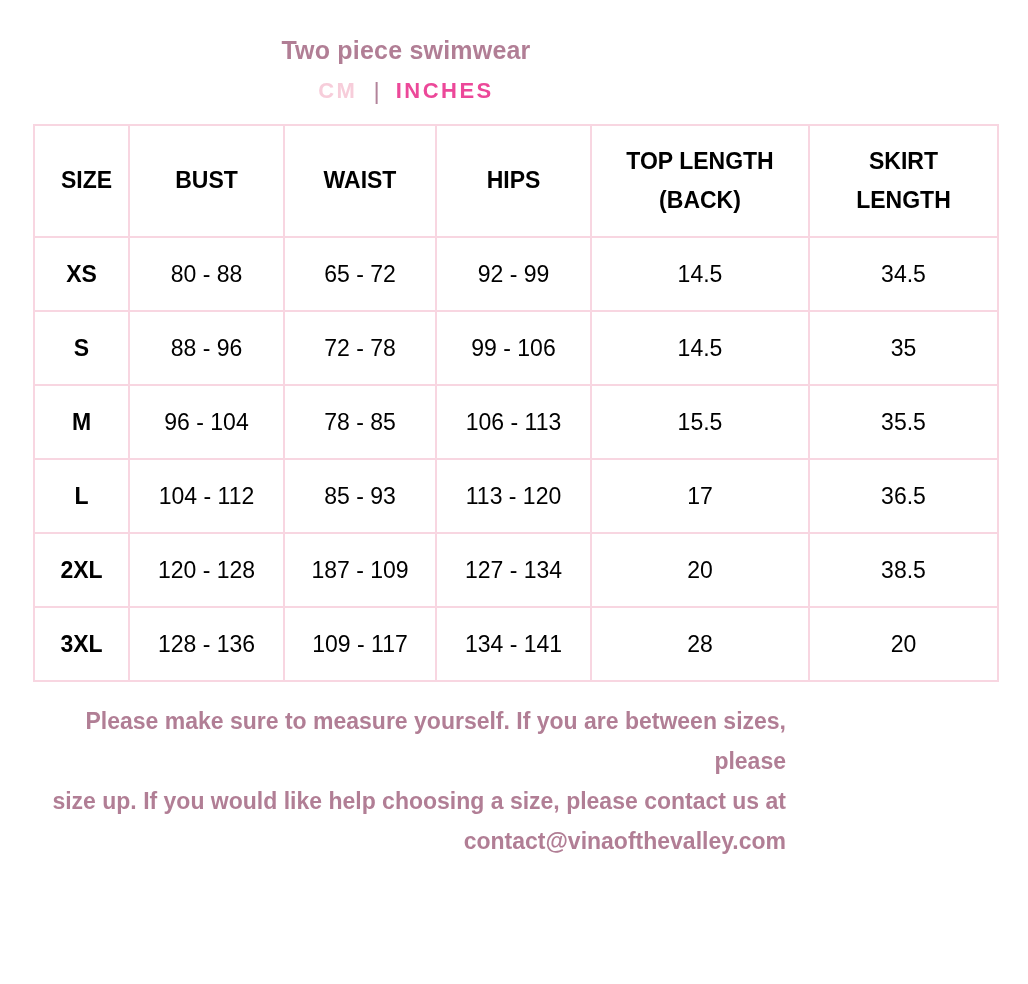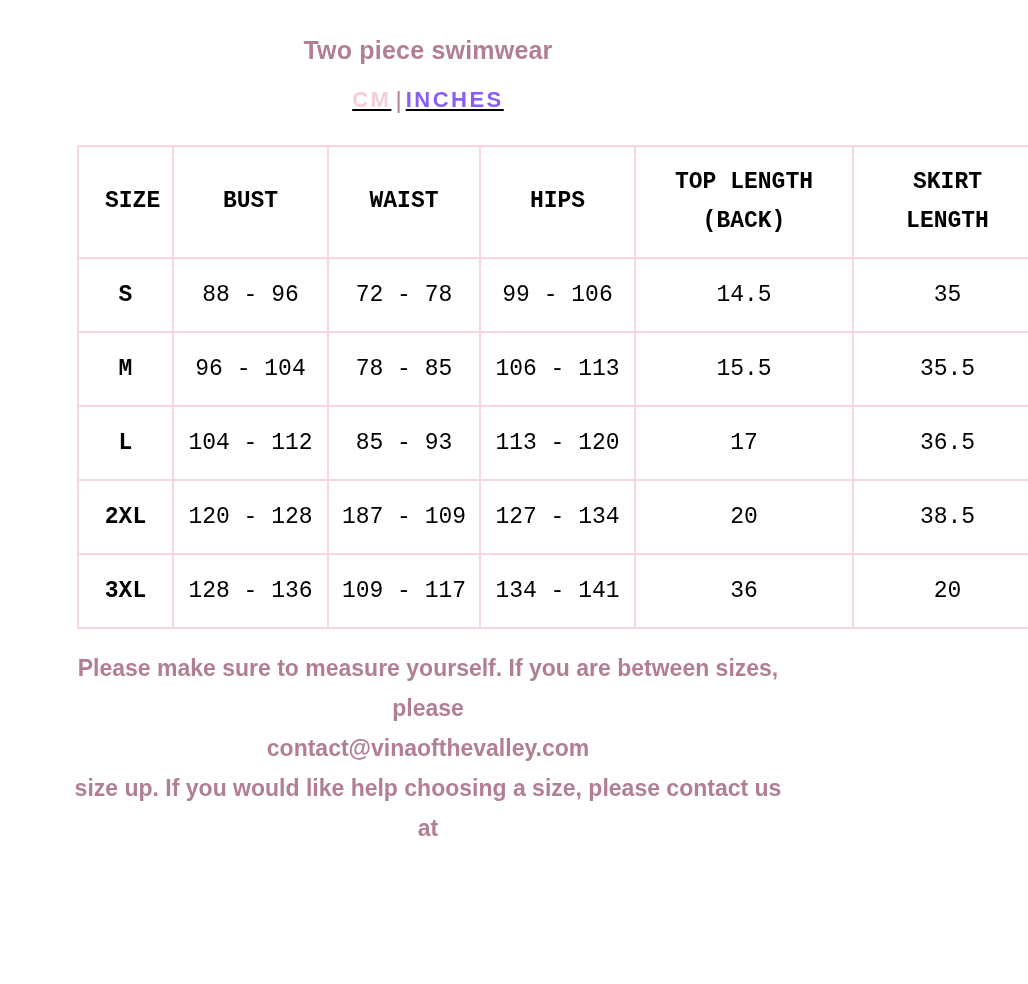--- a/index.html
+++ b/index.html
@@ -4,51 +4,49 @@
 <style>
   * { margin: 0; padding: 0; box-sizing: border-box; }
   html, body { background: #ffffff; }
   body {
     width: 1028px;
     height: 984px;
     font-family: "Liberation Sans", sans-serif;
     color: #000000;
     overflow: hidden;
   }
-  .page { width: 812px; height: 984px; padding-top: 36px; padding-left: 44px; }
+  .page { width: 812px; height: 984px; padding-top: 36px; }
 
   .chart-title {
     text-align: center;
     font-size: 25px;
     font-weight: bold;
     color: #b17e95;
     letter-spacing: 0.2px;
   }
 
   .unit-toggle {
-    margin-top: 21px;
+    margin-top: 12px;
     display: flex;
     justify-content: center;
     align-items: center;
-    gap: 4px;
+    gap: 16px;
     font-size: 22px;
     font-weight: bold;
     letter-spacing: 2.5px;
-    text-decoration: underline;
   }
   .unit-cm { color: #f7cdda; cursor: pointer; }
   .unit-divider { color: #b2839a; font-weight: normal; font-size: 24px; letter-spacing: 0; }
-  .unit-inches { color: #8b5cf6; cursor: pointer; }
+  .unit-inches { color: #ec4899; cursor: pointer; }
 
   table.size-chart {
-    margin: 31px 0 0 33px;
+    margin: 19px 0 0 33px;
     width: 964px;
     border-collapse: collapse;
     table-layout: fixed;
-    font-family: Liberation Mono, monospace;
   }
   table.size-chart col.c-size  { width: 95px; }
   table.size-chart col.c-bust  { width: 155px; }
   table.size-chart col.c-waist { width: 152px; }
   table.size-chart col.c-hips  { width: 155px; }
   table.size-chart col.c-top   { width: 218px; }
   table.size-chart col.c-skirt { width: 189px; }
 
   table.size-chart th, table.size-chart td {
     border: 2px solid #f8d6e1;
@@ -62,21 +60,21 @@
     font-weight: bold;
     padding: 0 26px;
     line-height: 1.7;
   }
   table.size-chart tbody tr { height: 74px; }
   table.size-chart tbody th { font-weight: bold; }
   table.size-chart tbody td { font-weight: normal; }
 
   .footer-note {
     margin-top: 19px;
-    text-align: center;
+    text-align: right;
     font-size: 23px;
     font-weight: bold;
     color: #b17e95;
     line-height: 40px;
     padding: 0 26px;
   }
 </style>
 </head>
 <body>
 
@@ -104,20 +102,28 @@
         <th>SIZE</th>
         <th>BUST</th>
         <th>WAIST</th>
         <th>HIPS</th>
         <th>TOP LENGTH (BACK)</th>
         <th>SKIRT LENGTH</th>
       </tr>
     </thead>
     <tbody>
         <tr>
+          <th>XS</th>
+          <td>80 - 88</td>
+          <td>65 - 72</td>
+          <td>92 - 99</td>
+          <td>14.5</td>
+          <td>34.5</td>
+        </tr>
+        <tr>
           <th>S</th>
           <td>88 - 96</td>
           <td>72 - 78</td>
           <td>99 - 106</td>
           <td>14.5</td>
           <td>35</td>
         </tr>
         <tr>
           <th>M</th>
           <td>96 - 104</td>
@@ -140,25 +146,25 @@
           <td>187 - 109</td>
           <td>127 - 134</td>
           <td>20</td>
           <td>38.5</td>
         </tr>
         <tr>
           <th>3XL</th>
           <td>128 - 136</td>
           <td>109 - 117</td>
           <td>134 - 141</td>
-          <td>36</td>
+          <td>28</td>
           <td>20</td>
         </tr>
       </tbody>
   </table>
 
   <div class="footer-note">
     <div>Please make sure to measure yourself. If you are between sizes, please</div>
+    <div>size up. If you would like help choosing a size, please contact us at</div>
     <div>contact@vinaofthevalley.com</div>
-    <div>size up. If you would like help choosing a size, please contact us at</div>
   </div>
 
 </div>
 
 </body></html>

